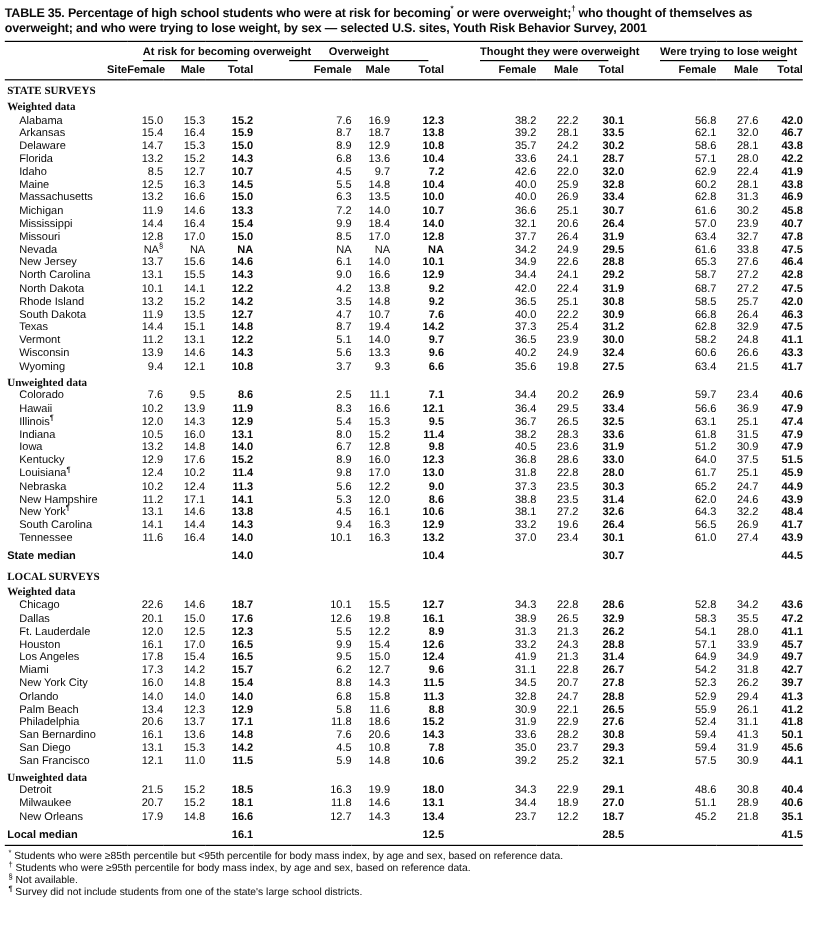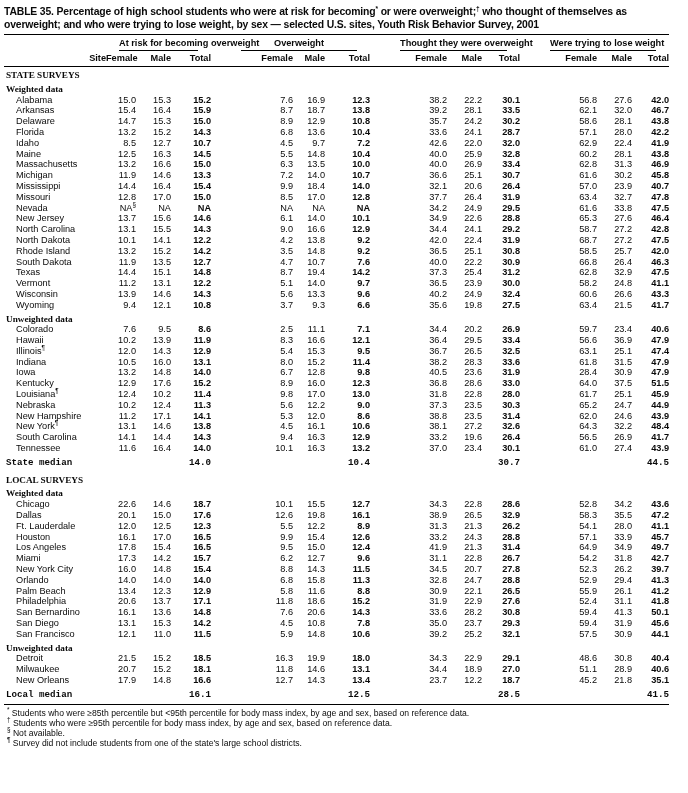--- a/index.html
+++ b/index.html
@@ -30,21 +30,21 @@
     border-bottom: 1px solid #000; padding-bottom: 1px;
     margin: 0 13px; font-size: 9.2px;
   }
   th.grp.gap .gl { margin-left: 30px; }
   tr.subhead th { font-weight: bold; text-align: right; padding: 2px 0; border-bottom: 1.2px solid #000; }
   tr.subhead th.site-head { text-align: right; padding-left: 2px; }
   tbody td.num { text-align: right; }
   tbody td.total { font-weight: bold; }
   tbody td.site { padding-left: 12px; }
   tr.section td, tr.subsection td { font-weight: bold; padding-top: 3px; padding-left: 2px; font-family: Liberation Serif, serif; }
-  tr.median td { font-weight: bold; padding-top: 4px; padding-bottom: 3px; font-family: Liberation Mono, monospace; }
+  tr.median td { font-weight: bold; padding-top: 4px; padding-bottom: 3px; }
   tr.median td.median-label { padding-left: 2px; }
   tr.median.last td { border-bottom: 1.2px solid #000; }
   sup { font-size: 6.3px; line-height: 0; }
   .footnotes { margin-top: 3px; padding-left: 3px; }
   .fn { font-size: 8.6px; line-height: 10.3px; padding-left: 7px; text-indent: -7px; }
   .fn sup { font-size: 6.3px; }
 </style>
 </head>
 <body>
 
@@ -473,21 +473,21 @@
           <td class="site">Iowa</td>
           <td class="num">13.2</td>
           <td class="num">14.8</td>
           <td class="num total">14.0</td>
           <td class="num">6.7</td>
           <td class="num">12.8</td>
           <td class="num total">9.8</td>
           <td class="num">40.5</td>
           <td class="num">23.6</td>
           <td class="num total">31.9</td>
-          <td class="num">28.4</td>
+          <td class="num">51.2</td>
           <td class="num">30.9</td>
           <td class="num total">47.9</td>
         </tr>
         <tr class="data">
           <td class="site">Kentucky</td>
           <td class="num">12.9</td>
           <td class="num">17.6</td>
           <td class="num total">15.2</td>
           <td class="num">8.9</td>
           <td class="num">16.0</td>

